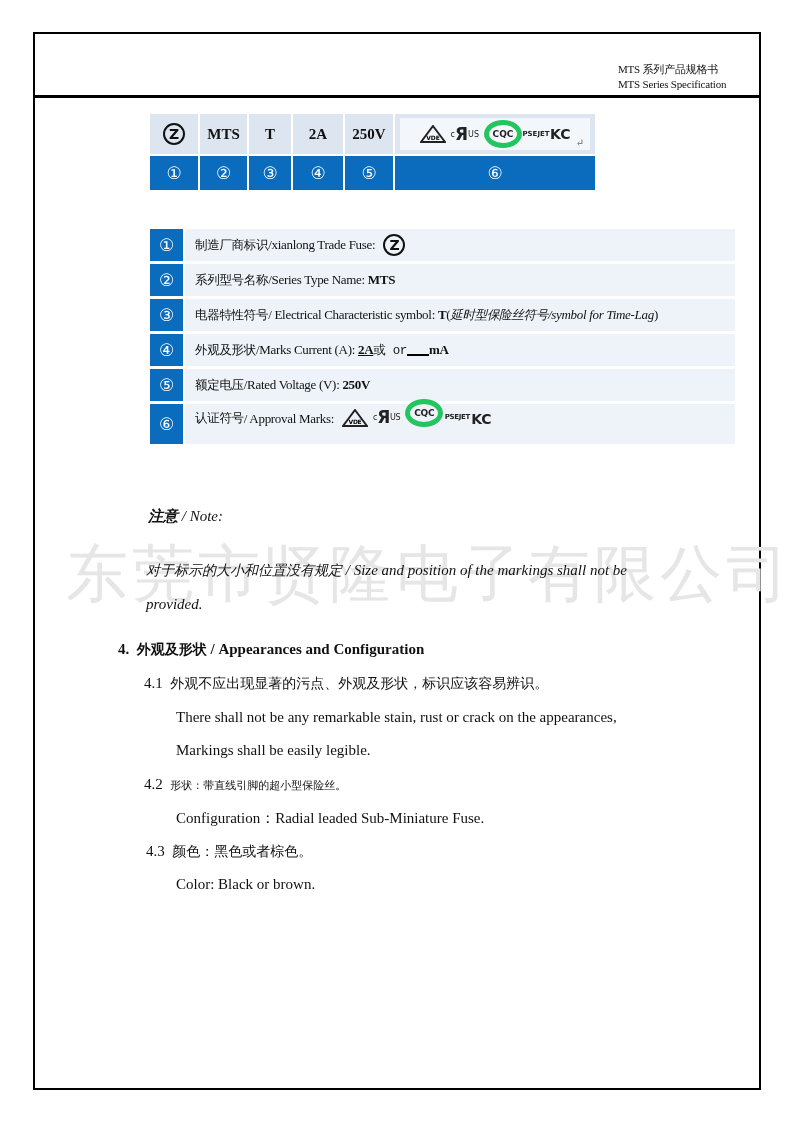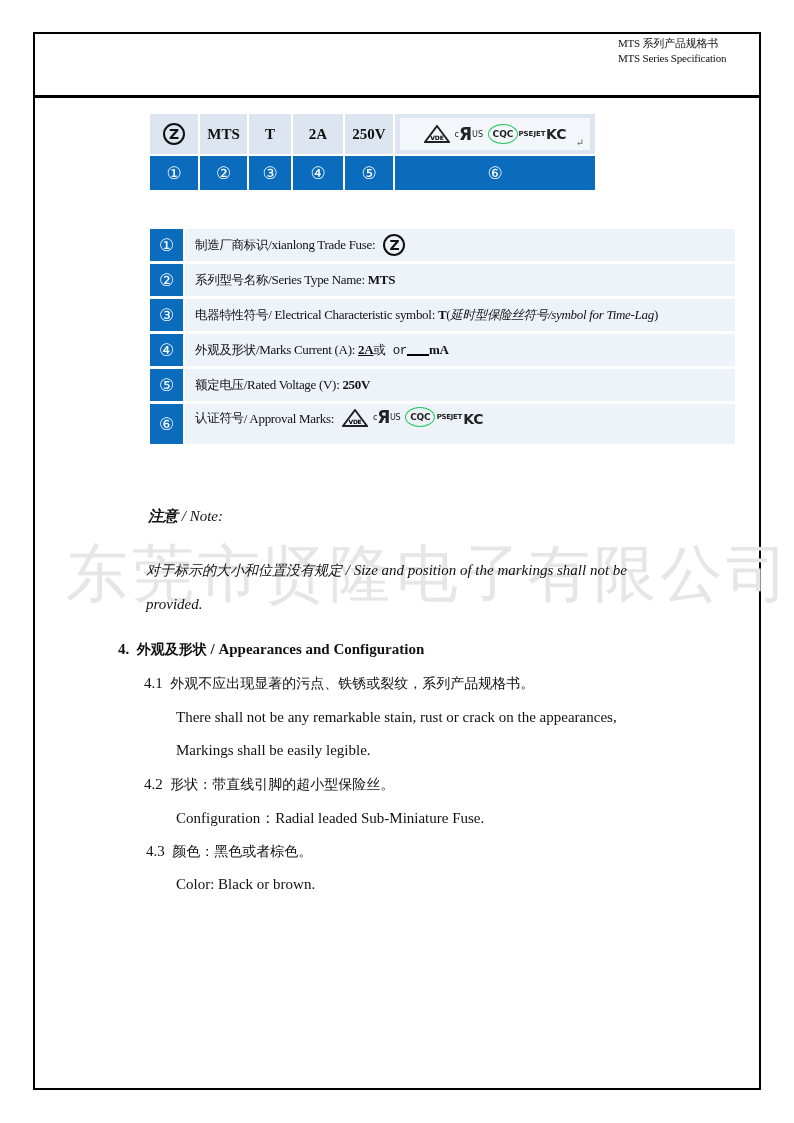--- a/index.html
+++ b/index.html
@@ -1,19 +1,19 @@
 <!DOCTYPE html>
 <html><head>
 <meta charset="utf-8">
 <style>
   html,body{margin:0;padding:0;background:#fff;}
   body{width:794px;height:1123px;position:relative;overflow:hidden;font-family:"Liberation Serif","DejaVu Serif",serif;color:#111;}
   .page-frame{position:absolute;left:33px;top:32px;width:728px;height:1058px;border:2px solid #000;box-sizing:border-box;}
   .header-rule{position:absolute;left:33px;top:95px;width:728px;height:3px;background:#000;}
-  .header-text{position:absolute;left:618px;top:36px;font-size:11px;line-height:15px;letter-spacing:-0.2px;}
+  .header-text{position:absolute;left:618px;top:62px;font-size:11px;line-height:15px;letter-spacing:-0.2px;}
   
   .mark-table{position:absolute;left:150px;top:114px;width:449px;border-collapse:separate;border-spacing:2px 0;}
   .mark-row{display:flex;gap:2px;}
   .mark-cell{background:#dde6f0;height:40px;display:flex;align-items:center;justify-content:center;font-weight:bold;font-size:15px;}
   .num-cell{background:#0b6cbd;height:34px;display:flex;align-items:center;justify-content:center;color:#fff;font-size:17px;font-family:"DejaVu Sans",sans-serif;margin-top:2px;}
   .approval-inner{background:#f3f6fa;width:190px;height:32px;display:flex;align-items:center;justify-content:center;gap:5px;position:relative;}
   .ret{position:absolute;right:6px;bottom:2px;font-size:10px;color:#888;}
   
   .legend{position:absolute;left:150px;top:229px;width:585px;}
   .legend-row{display:flex;margin-bottom:3px;}
@@ -28,21 +28,21 @@
   .note{position:absolute;left:148px;top:507px;font-size:15px;font-style:italic;z-index:1;}
   .note b{font-weight:bold;}
   .note-body{position:absolute;left:146px;top:554px;width:540px;font-size:15px;font-style:italic;line-height:33px;z-index:1;}
   .sec{position:absolute;font-size:15px;z-index:1;}
   .sec-title{left:118px;top:641px;font-weight:bold;}
   .icon-z{display:inline-flex;width:22px;height:22px;border:2.5px solid #111;border-radius:50%;align-items:center;justify-content:center;font-weight:bold;font-family:"DejaVu Sans",sans-serif;font-size:14px;box-sizing:border-box;}
   .mk{display:inline-flex;align-items:center;justify-content:center;font-family:"DejaVu Sans",sans-serif;font-weight:bold;color:#222;}
   .mk-vde{font-size:8px;width:26px;height:18px;}
   .mk-ul{font-size:17px;}
   .mk-ul small{font-size:8px;font-weight:normal;}
-  .mk-ccc{border:1px solid #22c55e;border-radius:50%;font-size:9px;width:28px;height:18px;}
+  .mk-ccc{border:5px solid #22c55e;border-radius:50%;font-size:9px;width:28px;height:18px;}
   .mk-pse{font-size:7px;width:18px;height:20px;line-height:8px;}
   .mk-kc{font-size:14px;}
 </style>
 </head>
 <body>
 
 <div class="page-frame"></div>
 <div class="header-rule"></div>
 
 <div class="header-text">
@@ -160,26 +160,26 @@
 </div>
 <div class="note-body">
   <span class="cjk" style="font-size:14px">对于标示的大小和位置没有规定</span><span> / Size and position of the markings shall not be provided.</span>
 </div>
 
 <div class="sec sec-title">
   <span>4.</span>&nbsp;&nbsp;<span class="cjk" style="font-weight:bold;font-size:14px">外观及形状</span><span> / Appearances and Configuration</span>
 </div>
 
 <div class="sec" style="left:144px;top:675px">
-  <span>4.1</span>&nbsp;&nbsp;<span class="cjk" style="font-size:14px">外观不应出现显著的污点、铁锈或裂纹，系列产品规格书。</span>
+  <span>4.1</span>&nbsp;&nbsp;<span class="cjk" style="font-size:14px">外观不应出现显著的污点、外观及形状，标识应该容易辨识。</span>
 </div>
 <div class="sec" style="left:176px;top:709px">There shall not be any remarkable stain, rust or crack on the appearances,</div>
 <div class="sec" style="left:176px;top:742px">Markings shall be easily legible.</div>
 
 <div class="sec" style="left:144px;top:776px">
-  <span>4.2</span>&nbsp;&nbsp;<span class="cjk" style="font-size:14px">形状：带直线引脚的超小型保险丝。</span>
+  <span>4.2</span>&nbsp;&nbsp;<span class="cjk" style="font-size:11px">形状：带直线引脚的超小型保险丝。</span>
 </div>
 <div class="sec" style="left:176px;top:809px">Configuration：Radial leaded Sub-Miniature Fuse.</div>
 
 <div class="sec" style="left:146px;top:843px">
   <span>4.3</span>&nbsp;&nbsp;<span class="cjk" style="font-size:14px">颜色：黑色或者棕色。</span>
 </div>
 <div class="sec" style="left:176px;top:876px">Color: Black or brown.</div>
 
 </body></html>

